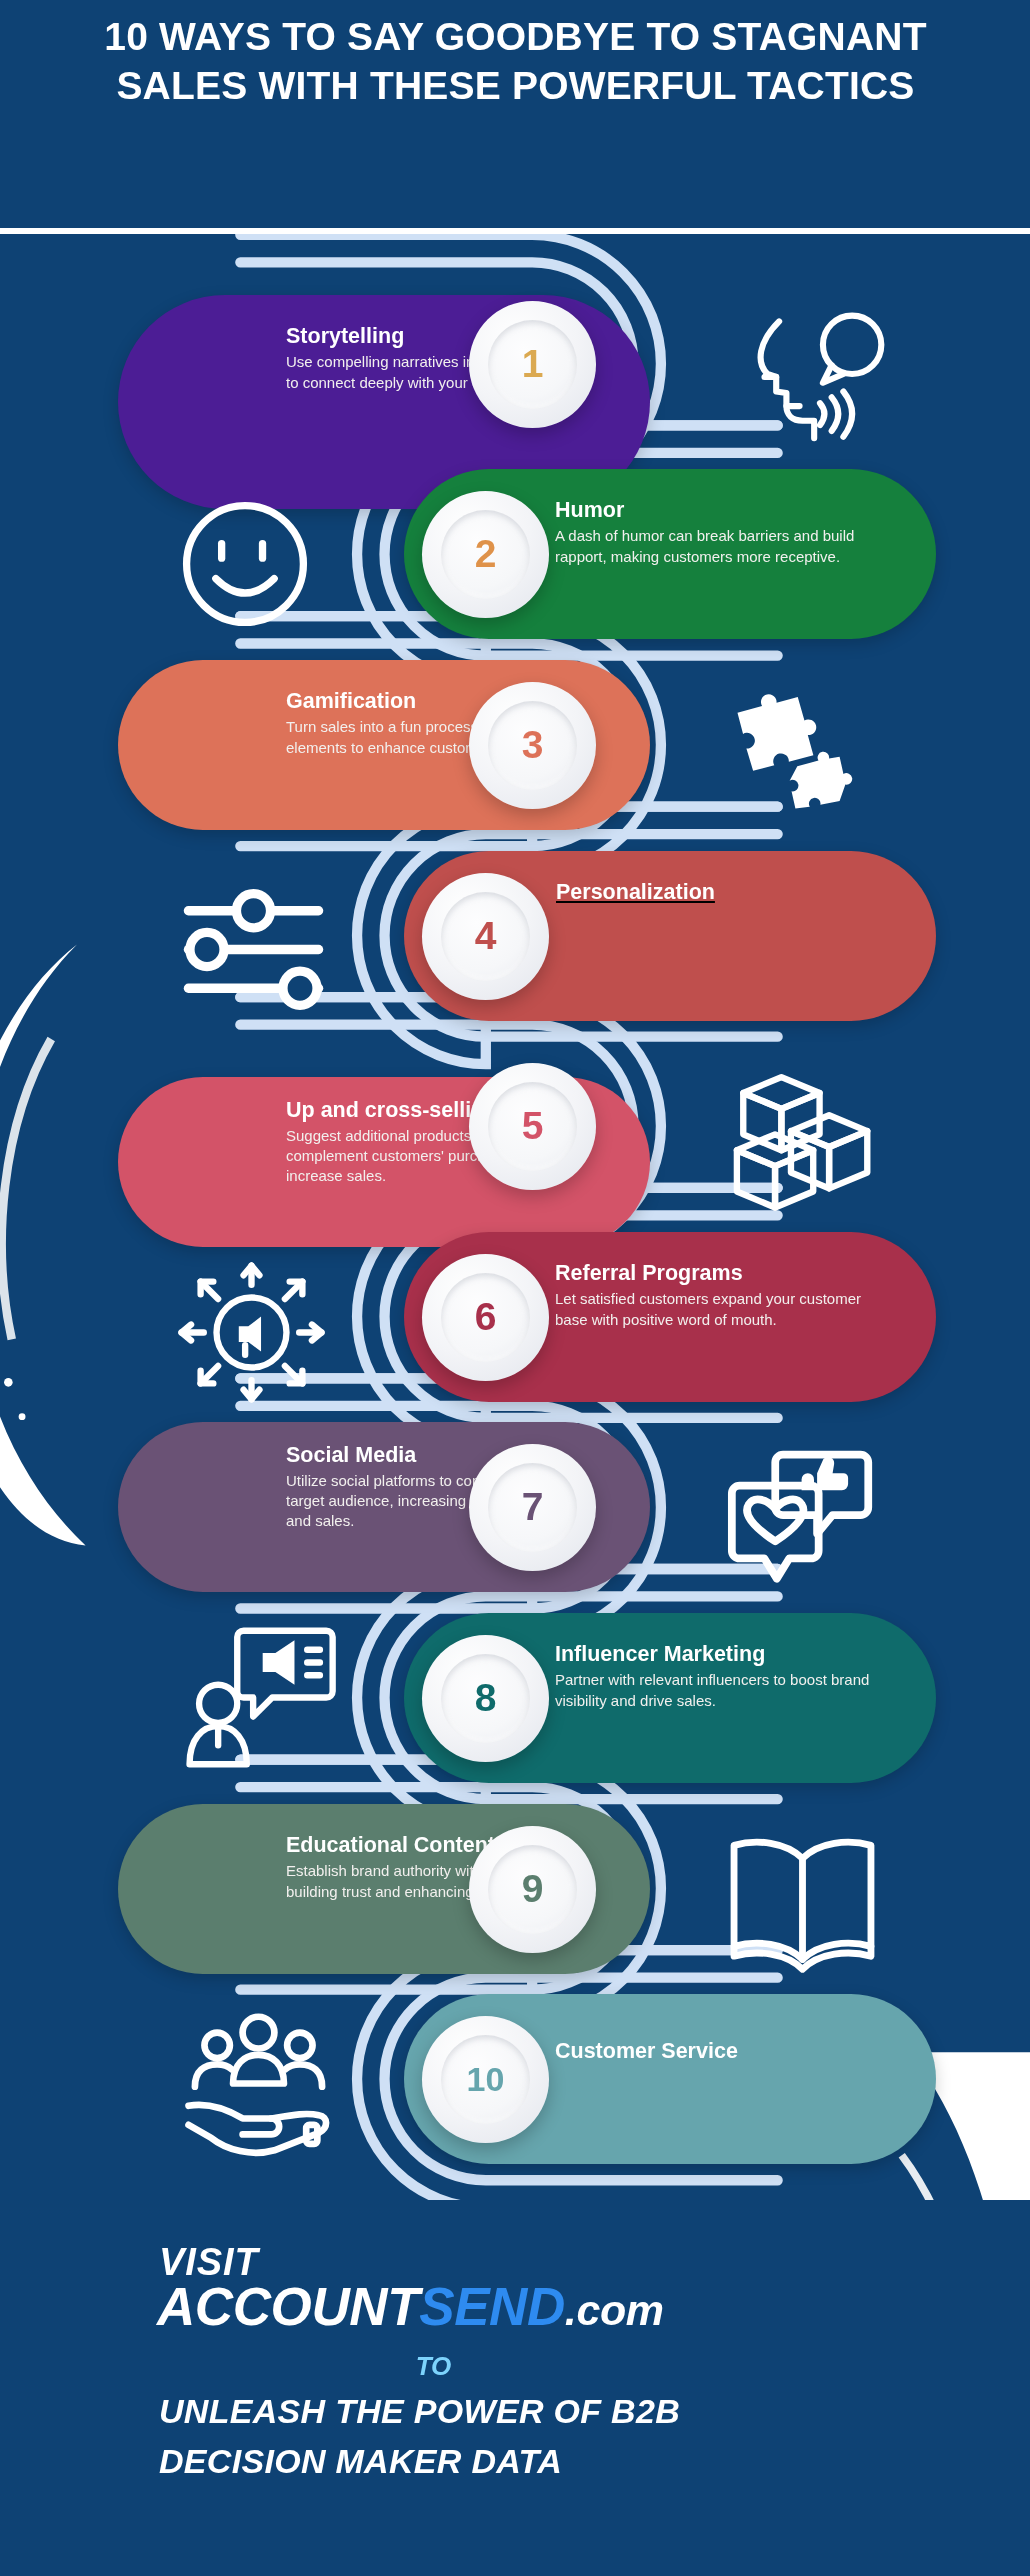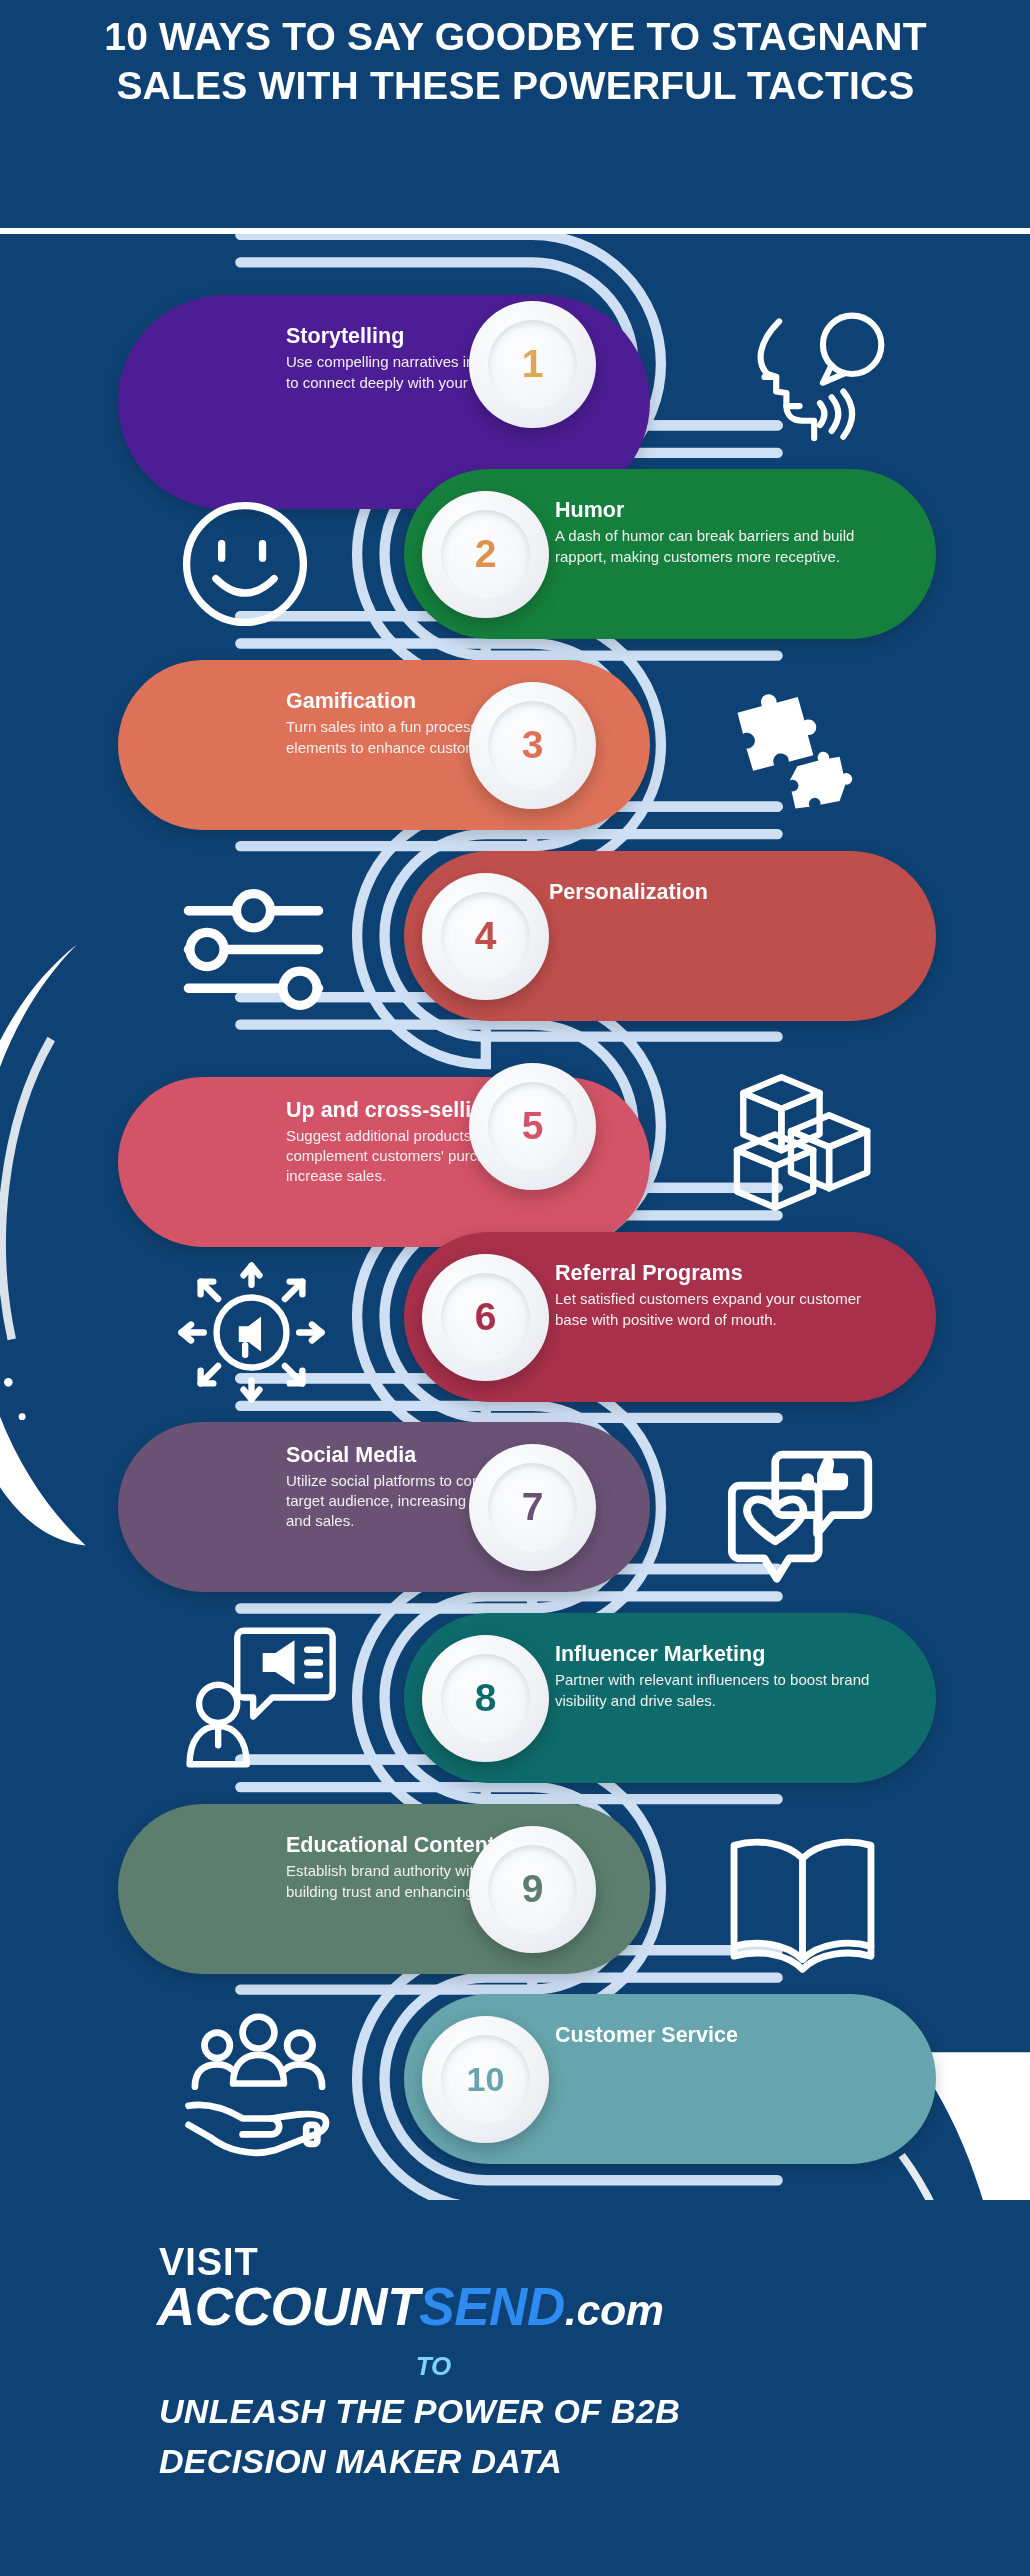--- a/index.html
+++ b/index.html
@@ -78,21 +78,21 @@
   .icon-slot svg { display: block; width: 100%; height: 100%; }
 
   
   #footer {
     position: absolute; left: 0; top: 2200px; width: 1030px; height: 376px;
     background: #0e4274; overflow: hidden;
   }
   #footer-inner { position: absolute; left: 0; top: 0; width: 1030px; }
   .f-visit {
     position: absolute; left: 159px; top: 41px;
-    color: #ffffff; font-size: 38px; font-weight: 700; 
+    color: #ffffff; font-size: 38px; font-weight: 700; font-style: italic;
     letter-spacing: 0.9px;
   }
   .f-domain {
     position: absolute; left: 157px; top: 76px;
     font-size: 53px; font-weight: 700; font-style: italic; letter-spacing: -0.4px;
     white-space: nowrap;
   }
   .f-domain .w { color: #ffffff; }
   .f-domain .b { color: #2e8bf0; }
   .f-domain .dot { color: #ffffff; font-size: 43px; }
@@ -228,21 +228,21 @@
       <line x1="8" y1="25" x2="92" y2="25"></line>
             <circle cx="50" cy="25" r="11" fill="#0e4274"></circle>
       <line x1="8" y1="50" x2="92" y2="50"></line>
             <circle cx="20" cy="50" r="11" fill="#0e4274"></circle>
       <line x1="8" y1="75" x2="92" y2="75"></line>
             <circle cx="80" cy="75" r="11" fill="#0e4274"></circle>
     </g>
         </svg>
       </div>
       <div class="card right" style="left: 404px; top: 0px; width: 532px; height: 170px; background: rgb(191, 79, 77);">
-        <div class="card-text" style="left: 145px; top: 29px; width: 335px;">
+        <div class="card-text" style="left: 152px; top: 29px; width: 335px; text-decoration: underline;">
           <div class="card-title" style="font-size: 21.5px;">Personalization</div>
         </div>
       </div>
       <div class="medal" style="width: 127px; height: 127px; left: 422px; top: 21.5px;">
         <div class="medal-inner" style="width: 89px; height: 89px; color: rgb(191, 79, 77); font-size: 39px;">4</div>
       </div>
     </div>
     <div class="row" style="top: 807px;">
       <div class="icon-slot" style="left: 721px; top: 17px; width: 159px; height: 159px;">
         <svg viewBox="0 0 100 100">
@@ -381,21 +381,21 @@
       <path d="M10,52 C10,42 16,38 24,38 C28,38 31,39 33,41"></path>
       <path d="M90,52 C90,42 84,38 76,38 C72,38 69,39 67,41"></path>
       <path d="M6,64 C18,62 30,66 40,72 L58,72 a5,5 0 0 1 0,10 L40,82"></path>
       <path d="M58,72 C70,70 80,68 88,70 C94,71 94,78 88,81 L60,92 C46,96 30,92 20,84 L6,76"></path>
       <rect x="80" y="76" width="7" height="12" rx="2"></rect>
     </g>
         </svg>
       </div>
       <div class="card right" style="left: 404px; top: 0px; width: 532px; height: 170px; background: rgb(102, 165, 173);">
         <div class="card-text" style="left: 151px; top: 29px; width: 335px;">
-          <div class="card-title" style="font-size: 21.5px;">Customer Service</div>
+          <div class="card-title" style="font-size: 21.5px; margin-top: 16px;">Customer Service</div>
         </div>
       </div>
       <div class="medal" style="width: 127px; height: 127px; left: 422px; top: 21.5px;">
         <div class="medal-inner" style="width: 89px; height: 89px; color: rgb(102, 165, 173); font-size: 34px;">10</div>
       </div>
     </div>
   </div>
 
 <div id="footer">
   <div id="footer-inner">

